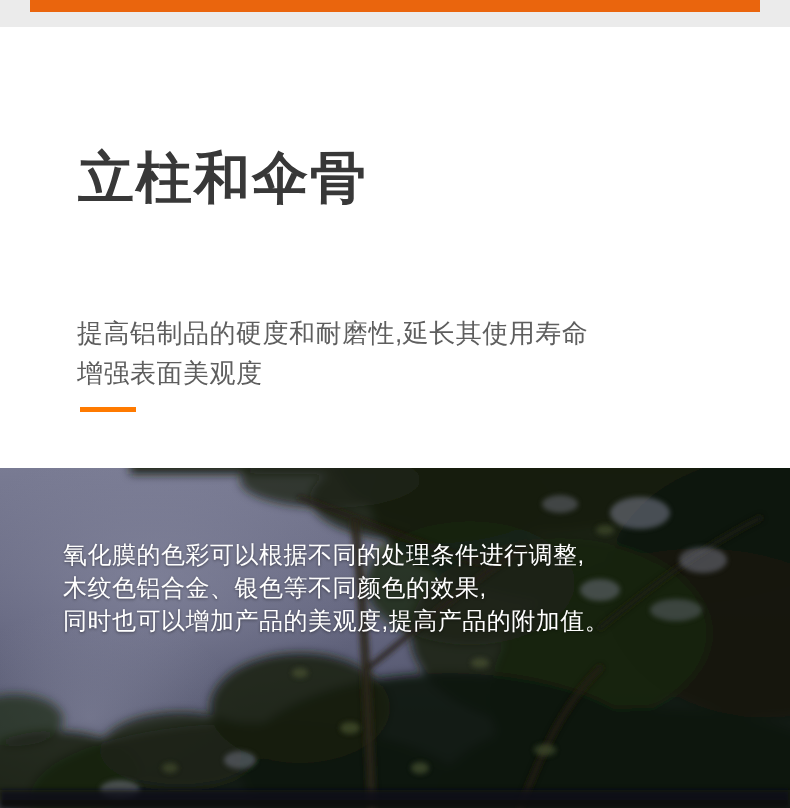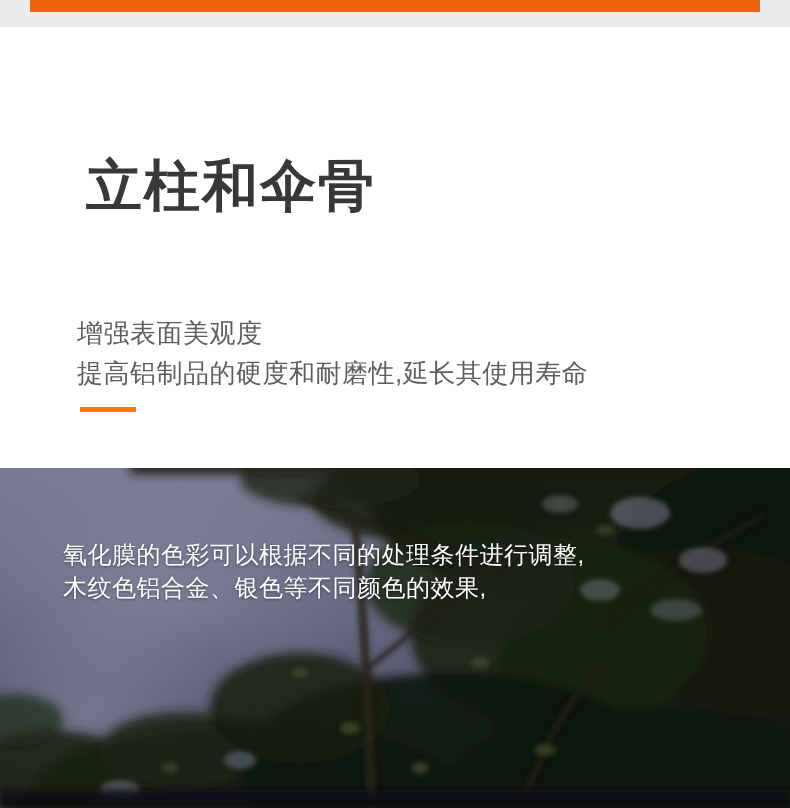--- a/index.html
+++ b/index.html
@@ -7,21 +7,21 @@
     position:relative;width:790px;height:808px;overflow:hidden;
     font-family:"Liberation Sans","DejaVu Sans",sans-serif;
     background:#ffffff;
   }
   
   .top-strip{position:absolute;left:0;top:0;width:790px;height:27px;background:#ebebeb;}
   .top-banner{position:absolute;left:30px;top:0;width:730px;height:12px;background:#ea650d;}
   
   .hero{position:absolute;left:0;top:27px;width:790px;height:441px;background:#ffffff;}
   .hero-title{
-    position:absolute;left:78px;top:113px;margin:8px;
+    position:absolute;left:78px;top:113px;margin:0;
     font-size:56px;line-height:76px;font-weight:700;color:#383838;letter-spacing:2px;
   }
   .hero-title span{display:block;}
   .hero-subtitle{
     position:absolute;left:77px;top:286px;margin:0;
     font-size:26px;line-height:40px;font-weight:400;color:#5e5e5e;letter-spacing:.5px;
   }
   .hero-subtitle span{display:block;}
   .accent-rule{position:absolute;left:80px;top:380px;width:56px;height:5px;}
   
@@ -42,22 +42,22 @@
 
   <div class="top-strip">
     <div class="top-banner" style="background: rgb(234, 101, 13);"></div>
   </div>
 
   <section class="hero">
     <h1 class="hero-title">
       <span>立柱和伞骨</span>
     </h1>
     <p class="hero-subtitle">
+      <span>提高铝制品的硬度和耐磨性,延长其使用寿命</span>
       <span>增强表面美观度</span>
-      <span>提高铝制品的硬度和耐磨性,延长其使用寿命</span>
     </p>
     <div class="accent-rule" style="background: rgb(255, 122, 0);"></div>
   </section>
 
   <section class="photo">
     <svg width="790" height="340" viewBox="0 0 790 340" role="img" aria-label="dusk-sky-with-tree-silhouettes">
       <defs>
         <filter id="soften" x="-30%" y="-30%" width="160%" height="160%">
           <feGaussianBlur stdDeviation="5"></feGaussianBlur>
         </filter>
@@ -135,16 +135,17 @@
 
       <g filter="url(#soft2)">
         <rect x="0" y="322" width="790" height="18" fill="#101016" opacity="0.85"></rect>
         <rect x="0" y="332" width="790" height="8" fill="#0b0b10" opacity="0.95"></rect>
       </g>
     </svg>
 
     <p class="photo-caption">
       <span>氧化膜的色彩可以根据不同的处理条件进行调整,</span>
       <span>木纹色铝合金、银色等不同颜色的效果,</span>
+      <span>同时也可以增加产品的美观度,提高产品的附加值。</span>
     </p>
   </section>
 
 </div>
 
 </body></html>

